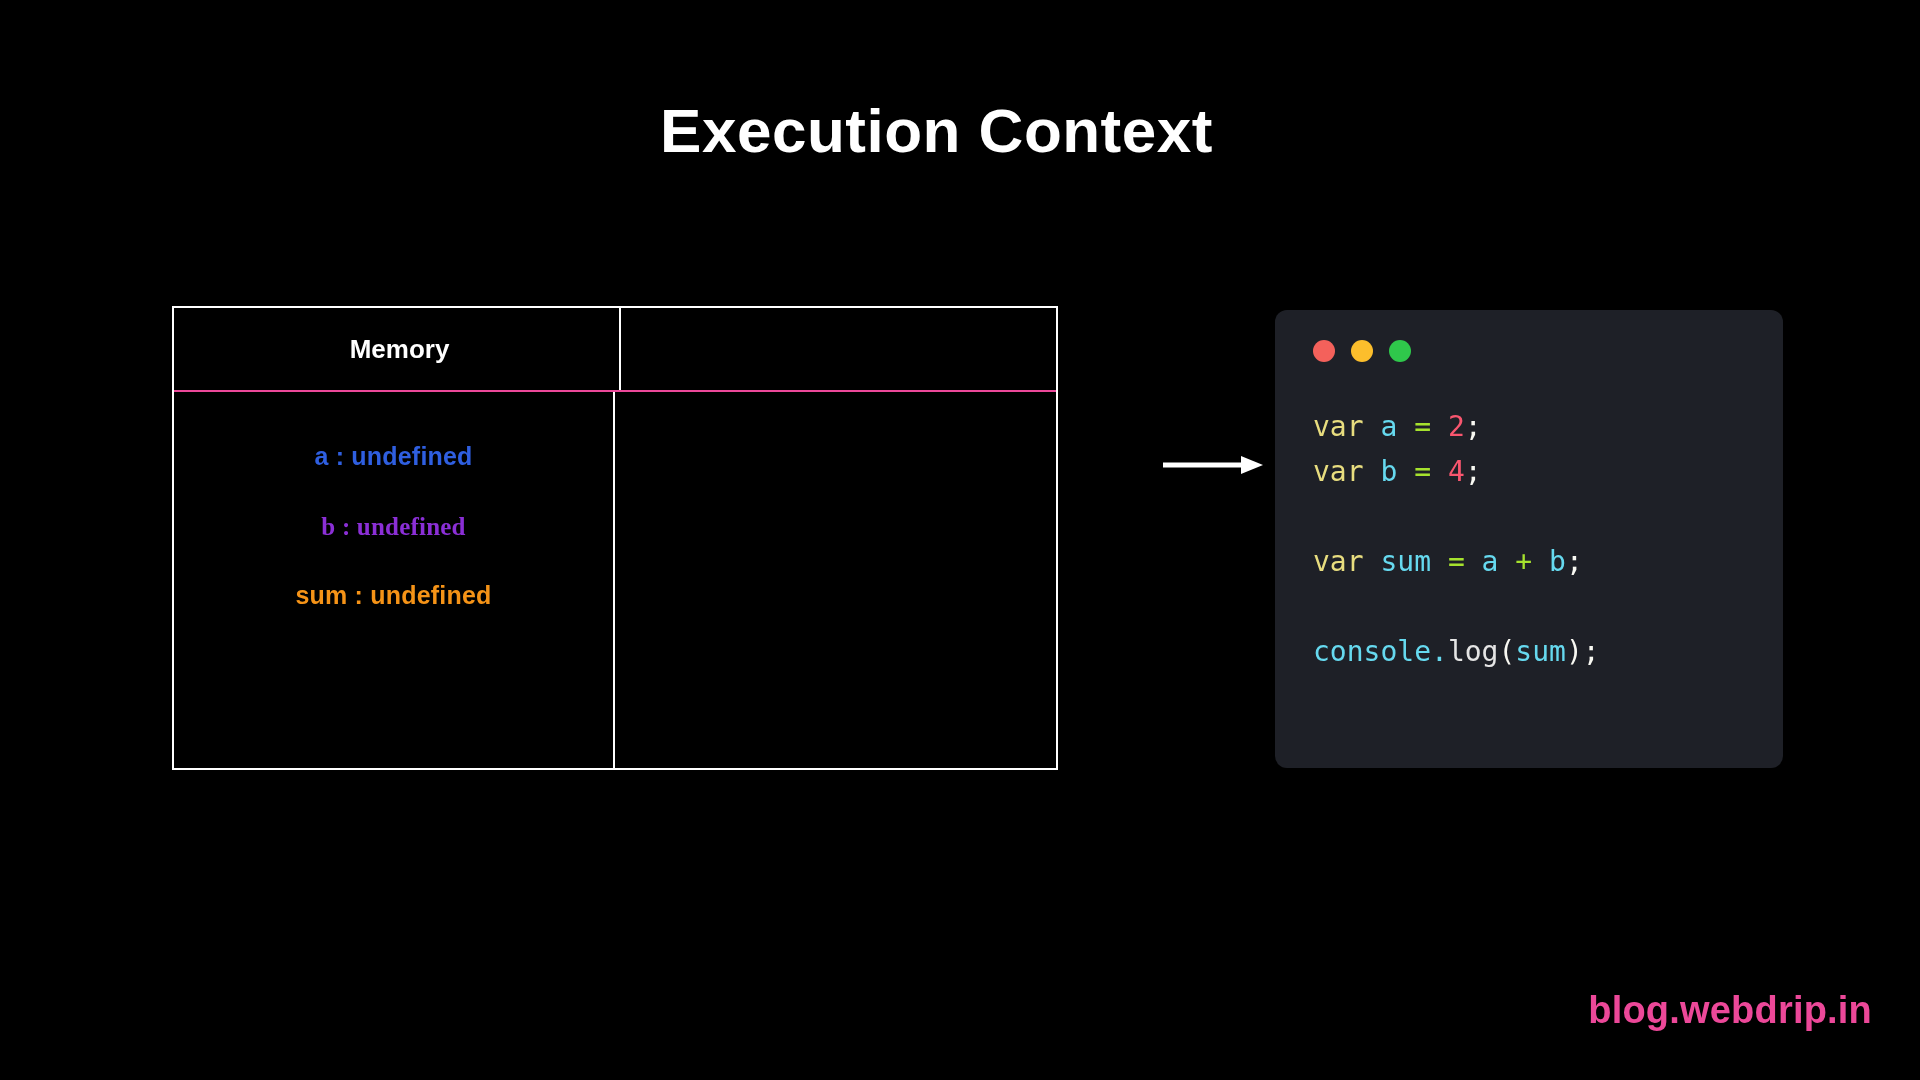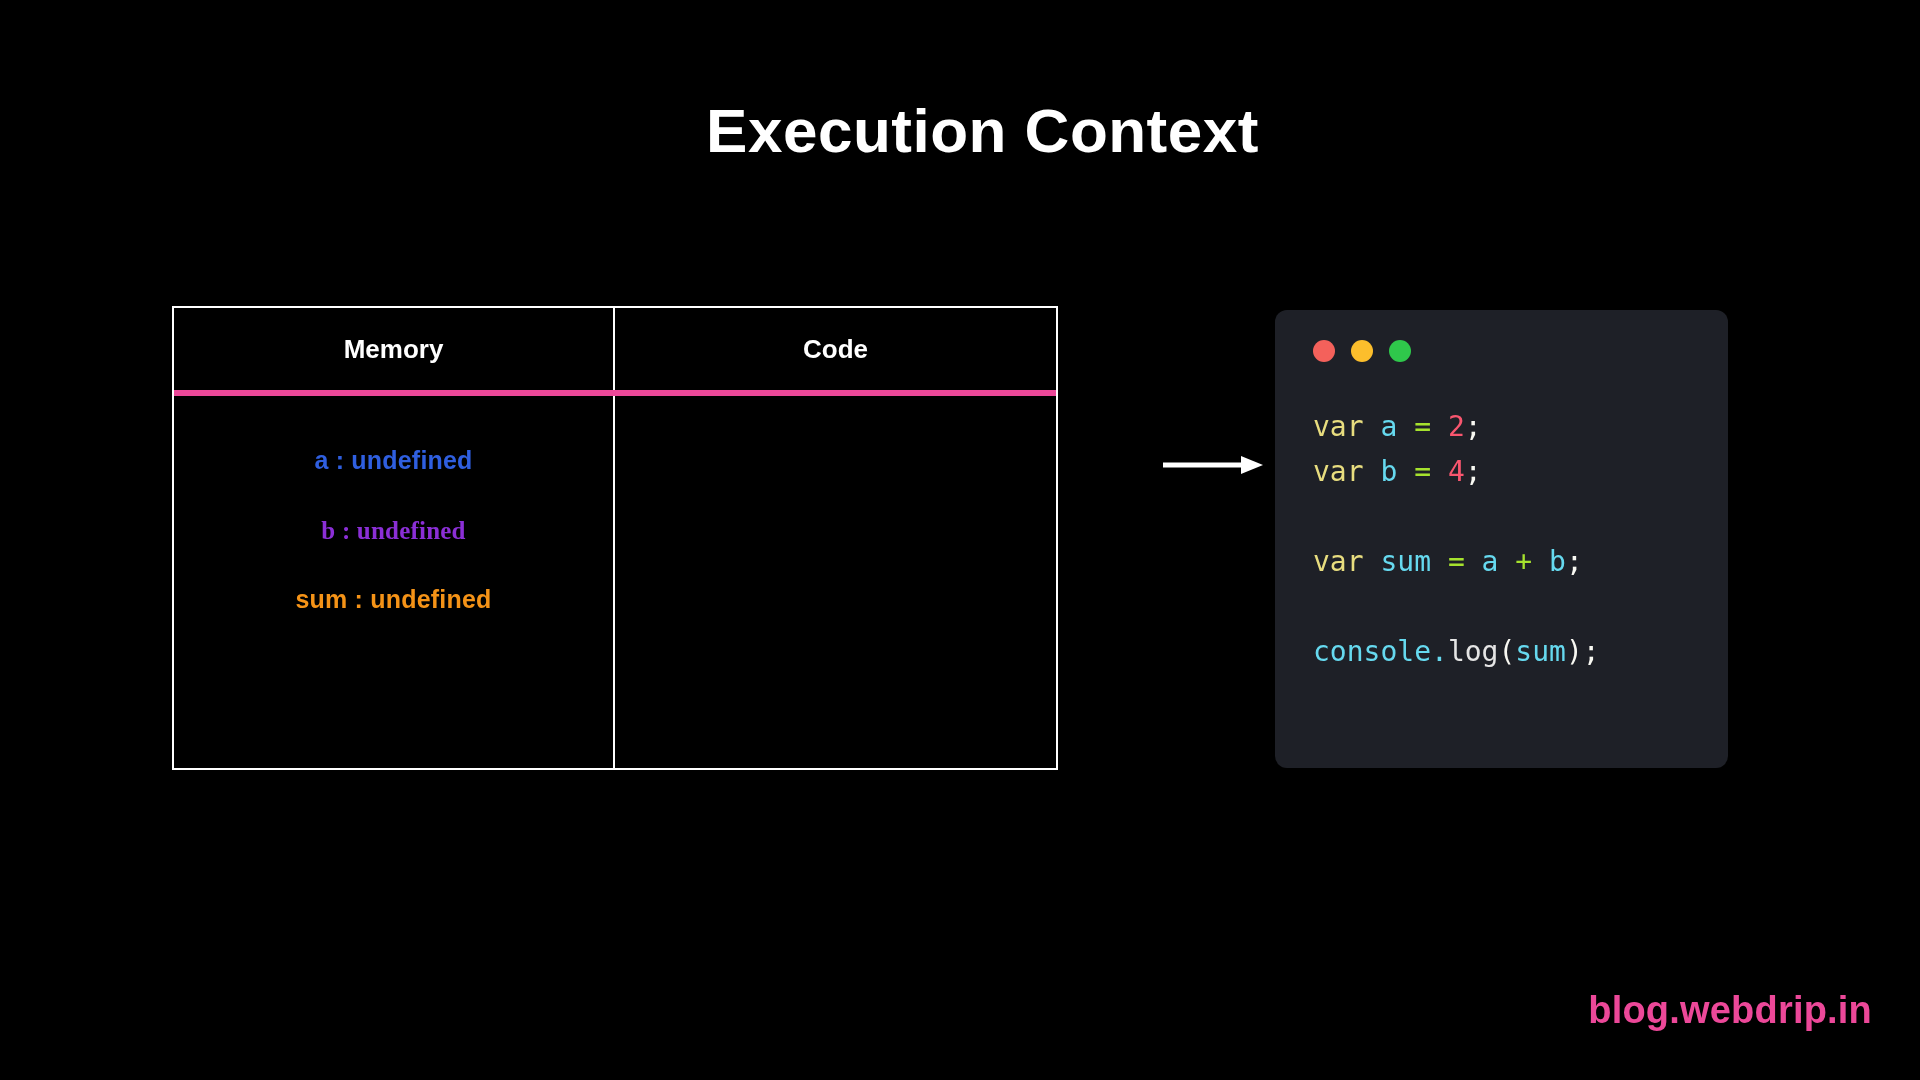--- a/index.html
+++ b/index.html
@@ -21,40 +21,40 @@
     position: absolute;
     top: 98px;
     left: 0;
     width: 1873px;
     text-align: center;
     font-size: 62px;
     font-weight: 700;
     letter-spacing: 0.5px;
     color: #ffffff;
     line-height: 1.05;
-    margin-left: 46px;
   }
 
   
   .ec-table {
     position: absolute;
     left: 172px;
     top: 306px;
     width: 886px;
     height: 464px;
     border: 2px solid #ffffff;
     box-sizing: border-box;
     display: flex;
     flex-direction: column;
   }
   .ec-head-row {
     display: flex;
     height: 82px;
     flex: 0 0 82px;
-    border-bottom: 6px solid #ec4899;
+    border-bottom: 2px solid #ec4899;
+    padding-left: 6px;
   }
   .ec-body-row {
     display: flex;
     flex: 1 1 auto;
   }
   .ec-col-memory {
     flex: 0 0 441px;
     width: 441px;
     box-sizing: border-box;
     border-right: 2px solid #ffffff;
@@ -101,21 +101,21 @@
     top: 453px;
     width: 100px;
     height: 24px;
   }
 
   
   .code-window {
     position: absolute;
     left: 1275px;
     top: 310px;
-    width: 453px;
+    width: 508px;
     height: 458px;
     background: #1e2027;
     border-radius: 12px;
     box-sizing: border-box;
     padding: 30px 38px 20px 38px;
   }
   .traffic-lights {
     display: flex;
     gap: 16px;
     align-items: center;
@@ -163,23 +163,20 @@
 </head>
 <body>
 
 <div class="slide-title">Execution Context</div>
 
 <div class="ec-table">
 
   <div class="ec-head-row">
     <div class="ec-col-memory">
       <span class="ec-head-label">Memory</span>
-    </div>
-    <div class="ec-col-code">
-      <span class="ec-head-label">Code</span>
     </div>
   </div>
 
   <div class="ec-body-row">
     <div class="ec-col-memory">
       <div class="mem-list" id="memory-list">
           <div class="mem-item mem-item-0" style="color: rgb(47, 95, 224);">a : undefined</div>
           <div class="mem-item mem-item-1" style="color: rgb(139, 47, 214);">b : undefined</div>
           <div class="mem-item mem-item-2" style="color: rgb(245, 147, 23); text-align: center;">sum : undefined</div>
         </div>

